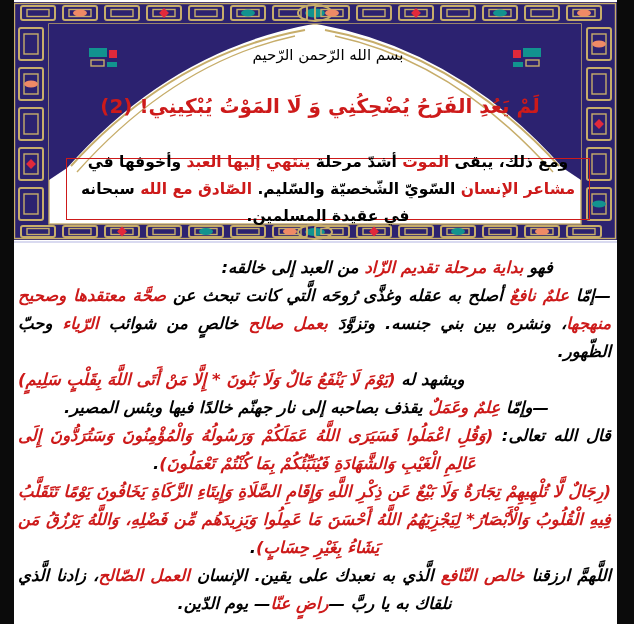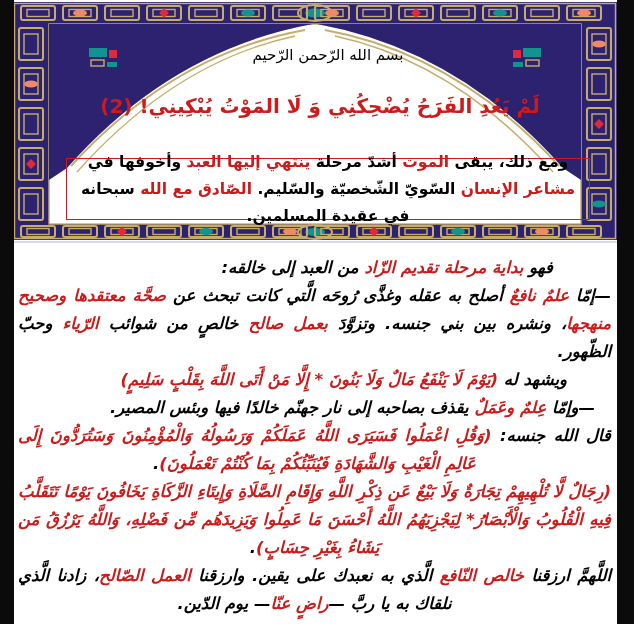--- a/index.html
+++ b/index.html
@@ -52,22 +52,22 @@
   .body-text{
     position:absolute;left:14px;right:17px;top:246px;bottom:0;
     padding:8px 6px 2px 4px;
     font-size:16.5px;font-weight:bold;line-height:28px;color:var(--ink);
     background:var(--paper);
   }
   .para{margin:0;font-style:italic;}
   .para.jst{text-align:justify;text-align-last:right;}
   .para.jst-center{text-align:justify;text-align-last:center;}
   .para.indent-lg{padding-right:58px;text-align:right;}
-  .para.indent-md{padding-right:44px;text-align:right;}
-  .para.indent-sm{padding-right:16px;text-align:right;}
+  .para.indent-md{padding-right:44px;text-align:left;}
+  .para.indent-sm{padding-right:16px;text-align:center;}
   .para.footer-line{text-align:left;font-size:15px;margin-top:2px;}
   .seg-k{color:var(--ink);}
   .seg-r{color:var(--red);}
 </style>
 </head>
 <body>
 
 <div class="strip left"></div>
 <div class="strip right"></div>
 
@@ -212,17 +212,17 @@
   </div>
 </div>
 
 <div class="under-frame-line"></div>
 
 <div class="body-text">
   <p class="para indent-lg"><span class="seg-k">فهو </span><span class="seg-r">بداية مرحلة تقديم الزّاد</span><span class="seg-k"> من العبد إلى خالقه:</span></p>
   <p class="para jst"><span class="seg-k">—إمّا </span><span class="seg-r">علمٌ نافعٌ</span><span class="seg-k"> أصلح به عقله وغذَّى رُوحَه الَّتي كانت تبحث عن </span><span class="seg-r">صحَّة معتقدها وصحيح منهجها</span><span class="seg-k">، ونشره بين بني جنسه. وتزوَّدَ </span><span class="seg-r">بعمل صالح</span><span class="seg-k"> خالصٍ من شوائب </span><span class="seg-r">الرّياء</span><span class="seg-k"> وحبّ الظّهور.</span></p>
   <p class="para indent-md"><span class="seg-k">ويشهد له </span><span class="seg-r">(يَوْمَ لَا يَنْفَعُ مَالٌ وَلَا بَنُونَ * إِلَّا مَنْ أَتَى اللَّهَ بِقَلْبٍ سَلِيمٍ)</span></p>
   <p class="para indent-sm"><span class="seg-k">—وإمّا </span><span class="seg-r">عِلمٌ وعَمَلٌ</span><span class="seg-k"> يقذف بصاحبه إلى نار جهنّم خالدًا فيها وبئس المصير.</span></p>
-  <p class="para jst-center"><span class="seg-k">قال الله جنسه: </span><span class="seg-r">(وَقُلِ اعْمَلُوا فَسَيَرَى اللَّهُ عَمَلَكُمْ وَرَسُولُهُ وَالْمُؤْمِنُونَ وَسَتُرَدُّونَ إِلَى عَالِمِ الْغَيْبِ وَالشَّهَادَةِ فَيُنَبِّئُكُمْ بِمَا كُنْتُمْ تَعْمَلُونَ)</span><span class="seg-k">.</span></p>
+  <p class="para jst-center"><span class="seg-k">قال الله تعالى: </span><span class="seg-r">(وَقُلِ اعْمَلُوا فَسَيَرَى اللَّهُ عَمَلَكُمْ وَرَسُولُهُ وَالْمُؤْمِنُونَ وَسَتُرَدُّونَ إِلَى عَالِمِ الْغَيْبِ وَالشَّهَادَةِ فَيُنَبِّئُكُمْ بِمَا كُنْتُمْ تَعْمَلُونَ)</span><span class="seg-k">.</span></p>
   <p class="para jst-center"><span class="seg-r">(رِجَالٌ لَّا تُلْهِيهِمْ تِجَارَةٌ وَلَا بَيْعٌ عَن ذِكْرِ اللَّهِ وَإِقَامِ الصَّلَاةِ وَإِيتَاءِ الزَّكَاةِ يَخَافُونَ يَوْمًا تَتَقَلَّبُ فِيهِ الْقُلُوبُ وَالْأَبْصَارُ* لِيَجْزِيَهُمُ اللَّهُ أَحْسَنَ مَا عَمِلُوا وَيَزِيدَهُم مِّن فَضْلِهِ، وَاللَّهُ يَرْزُقُ مَن يَشَاءُ بِغَيْرِ حِسَابٍ)</span><span class="seg-k">.</span></p>
-  <p class="para jst-center"><span class="seg-k">اللَّهمَّ ارزقنا </span><span class="seg-r">خالص النّافع</span><span class="seg-k"> الَّذي به نعبدك على يقين. وارزقنا </span><span class="seg-r">العمل الصّالح</span><span class="seg-k">، زادنا الَّذي نلقاك به يا ربَّ —</span><span class="seg-r">راضٍ عنّا</span><span class="seg-k">— يوم الدّين.</span></p>
+  <p class="para jst-center"><span class="seg-k">اللَّهمَّ ارزقنا </span><span class="seg-r">خالص النّافع</span><span class="seg-k"> الَّذي به نعبدك على يقين. الإنسان </span><span class="seg-r">العمل الصّالح</span><span class="seg-k">، زادنا الَّذي نلقاك به يا ربَّ —</span><span class="seg-r">راضٍ عنّا</span><span class="seg-k">— يوم الدّين.</span></p>
   <p class="para footer-line"></p>
 </div>
 
 </body></html>

